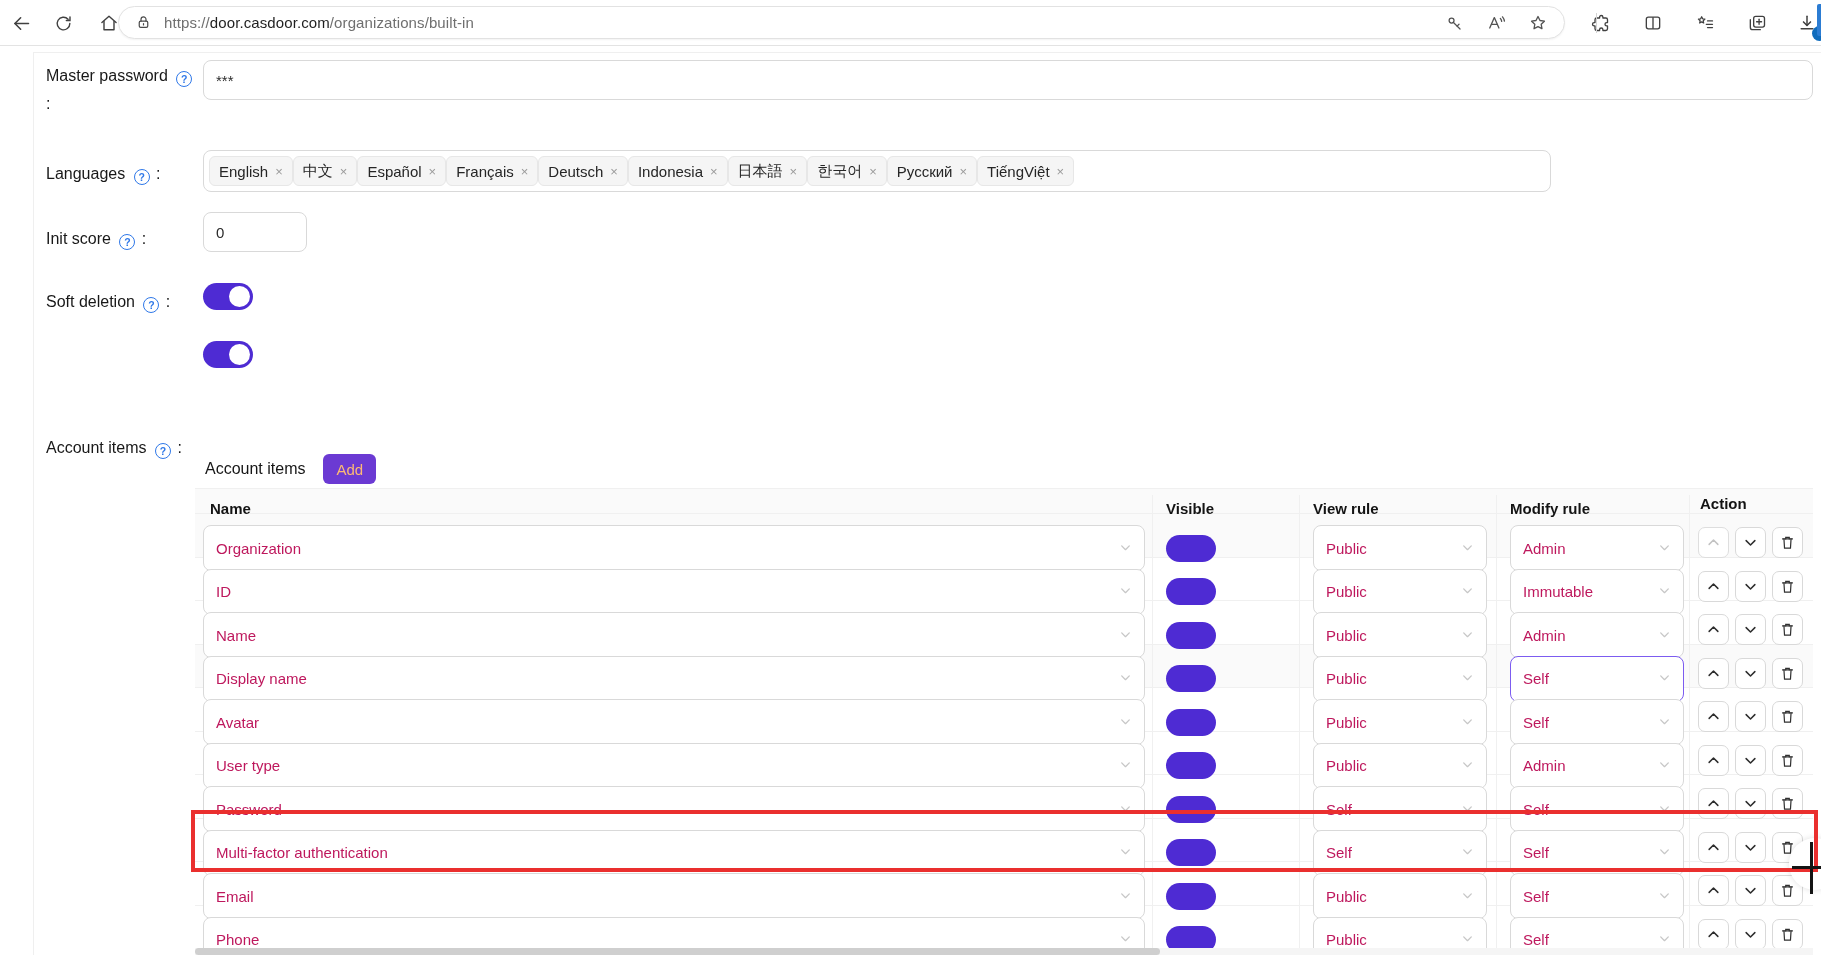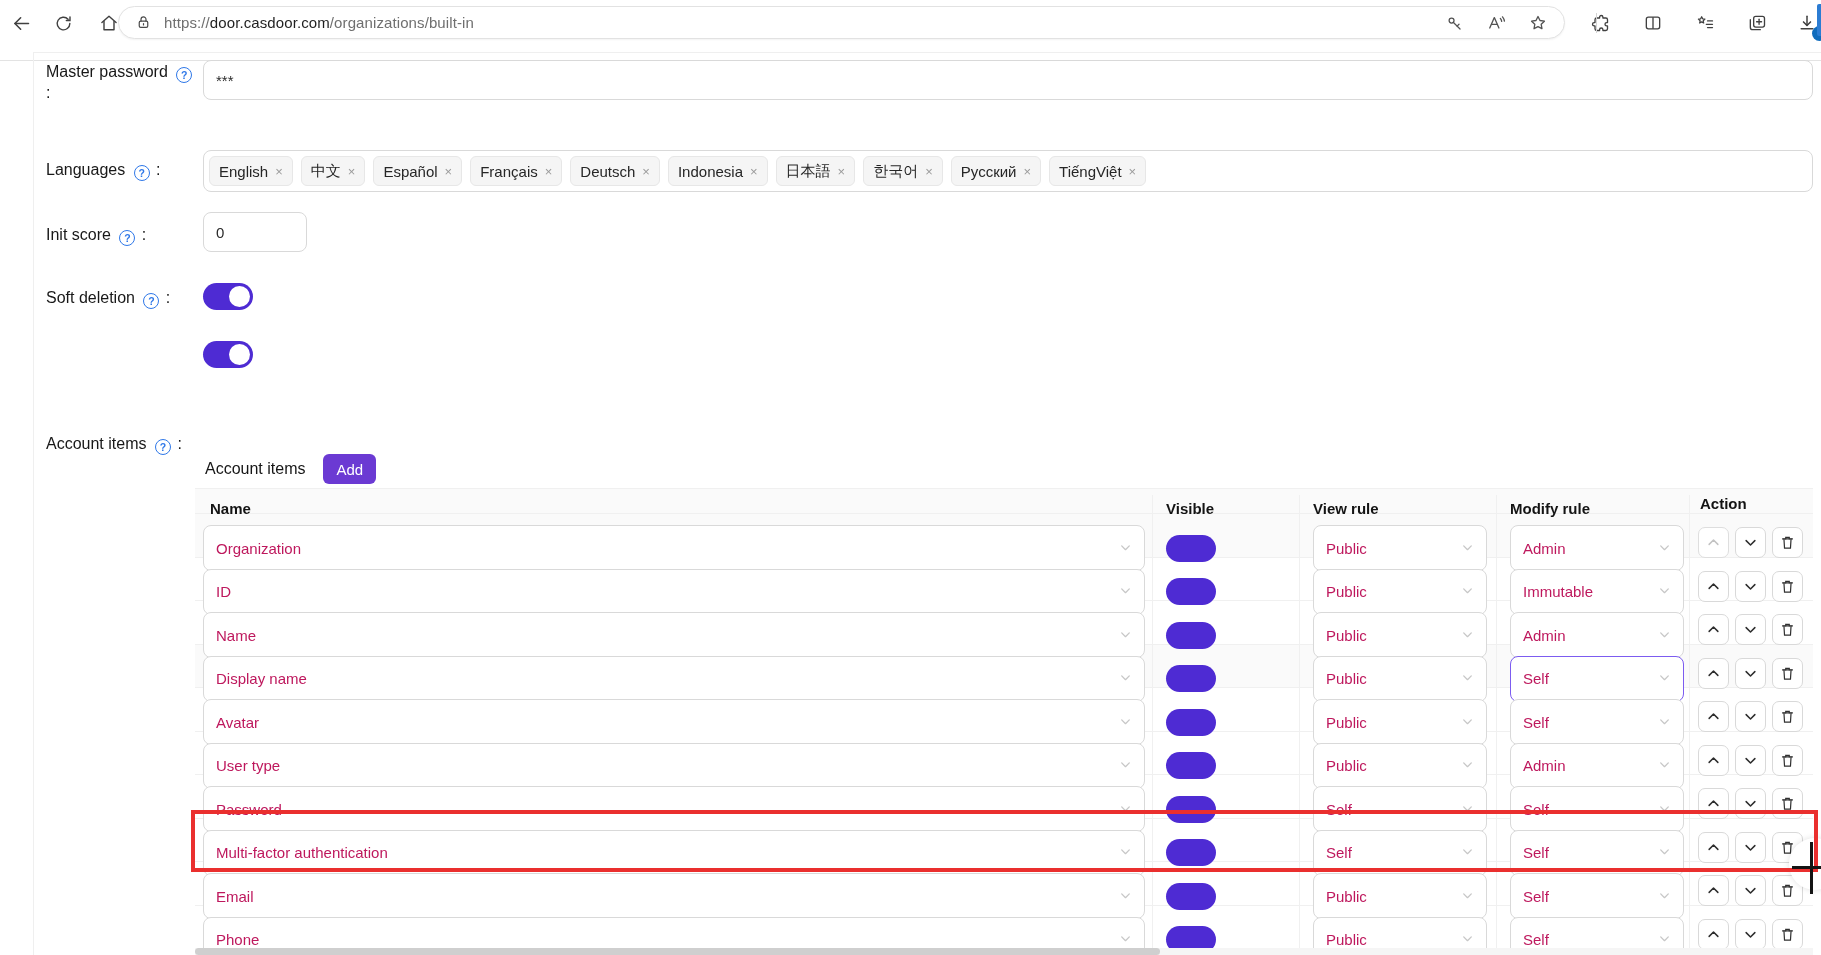--- a/index.html
+++ b/index.html
@@ -1,62 +1,62 @@
 <!DOCTYPE html>
 <html><head>
 <meta charset="utf-8">
 <style>
   * { box-sizing: border-box; margin: 0; padding: 0; }
   html,body { width:1821px; height:955px; overflow:hidden; background:#fff;
     font-family:"Liberation Sans", sans-serif; color:#1c1c1c; }
   #stage { position:relative; width:1821px; height:955px; }
 
   
-  .chrome { position:absolute; left:0; top:0; width:1821px; height:61px; background:#fff;
+  .chrome { position:absolute; left:0; top:0; width:1821px; height:46px; background:#fff;
     border-bottom:1px solid #e3e3e3; }
   .nav-icon { position:absolute; top:8px; width:30px; height:30px; display:flex;
     align-items:center; justify-content:center; border-radius:6px; color:#404040; }
   .url-pill { position:absolute; left:118px; top:6px; width:1447px; height:33px;
     border:1px solid #e2e2e2; border-radius:17px; background:#fff;
     box-shadow:0 1px 2px rgba(0,0,0,.05); display:flex; align-items:center; padding:0 16px; }
   .url-pill .lock { margin-right:12px; display:flex; }
   .url-text { font-size:15px; letter-spacing:.1px; white-space:nowrap; }
   .url-dim { color:#6f6f6f; } .url-host { color:#1f1f1f; }
   .pill-icon { position:absolute; top:10px; width:26px; height:26px; display:flex;
     align-items:center; justify-content:center; color:#535353; }
   .chrome-divider { position:absolute; left:1596px; top:13px; width:1px; height:20px; background:#d4d4d4; }
   .dl-badge { position:absolute; left:1812px; top:26px; width:15px; height:15px; border-radius:50%;
     background:#0f6cbd; }
   .edge-sliver { position:absolute; left:1817px; top:4px; width:4px; height:32px; background:#2b7cd3; border-radius:2px 0 0 2px; }
 
   
   .card-edge { position:absolute; left:33px; top:52px; width:1788px; height:903px;
     border-top:1px solid #efefef; border-left:1px solid #efefef; }
 
-  .flabel { position:absolute; left:46px; font-size:16px; color:#181818; line-height:20px; width:150px; }
+  .flabel { position:absolute; left:46px; font-size:16px; color:#181818; line-height:28px; width:150px; }
   .help-icon { display:inline-flex; width:16px; height:16px; border:1.4px solid #2f78e8; border-radius:50%;
     color:#2f78e8; font-size:10.5px; font-weight:bold; align-items:center; justify-content:center;
     vertical-align:-2px; margin:0 2px 0 4px; }
   .inp { position:absolute; border:1px solid #d9d9d9; border-radius:8px; background:#fff;
     display:flex; align-items:center; padding:0 12px; font-size:15px; color:#2b2b2b; }
-  .tags-wrap { position:absolute; left:203px; top:150px; width:1610px; height:42px;
+  .tags-wrap { position:absolute; left:203px; top:150px; width:1348px; height:42px;
     border:1px solid #d9d9d9; border-radius:8px; background:#fff; display:flex;
-    align-items:center; padding:0 5px; gap:8px; }
+    align-items:center; padding:0 5px; gap:0; }
   .tag { height:30px; background:#f5f5f5; border:1px solid #e7e7e7; border-radius:6px;
     display:flex; align-items:center; padding:0 9px; font-size:15px; color:#262626; gap:7px; }
   .tag-x { color:#9a9a9a; font-size:13px; cursor:pointer; }
   .switch { position:absolute; width:50px; height:27px; border-radius:14px; background:#4e2bd3; }
   .switch::after { content:""; position:absolute; top:3px; right:3px; width:21px; height:21px;
     border-radius:50%; background:#fff; }
 
   
   .tbl { position:absolute; left:195px; top:450px; width:1618px; }
   .tbl-titlebar { height:38px; display:flex; align-items:center; gap:18px; padding-left:10px; }
   .tbl-title { font-size:16px; color:#161616; }
-  .add-btn { height:30px; padding:0 13px; background:#6b3ad3; color:#ffffff; font-size:15px;
+  .add-btn { height:30px; padding:0 13px; background:#6b3ad3; color:#fdba74; font-size:15px;
     border:none; border-radius:6px; display:flex; align-items:center; cursor:pointer; }
   .thead, .trow { display:grid; grid-template-columns:958px 147px 197px 193px 123px; align-items:center; }
   .thead { height:26px; background:#fafafa; border-top:1px solid #f0f0f0; border-bottom:1px solid #f0f0f0;
     font-weight:bold; font-size:15px; color:#141414; }
   .thead > div { height:100%; display:flex; align-items:center; }
   .th-name { padding-left:15px; } .th-mid { padding-left:13px; } .th-action { padding-left:10px; }
   .cdiv { border-right:1px solid #f0f0f0;margin-top:11px; }
   .trow { height:43.5px; border-bottom:1px solid #f0f0f0; background:#fff; }
   .trow.shaded { background:#fafafa; }
   .trow > div { height:100%; display:flex; align-items:center; }

